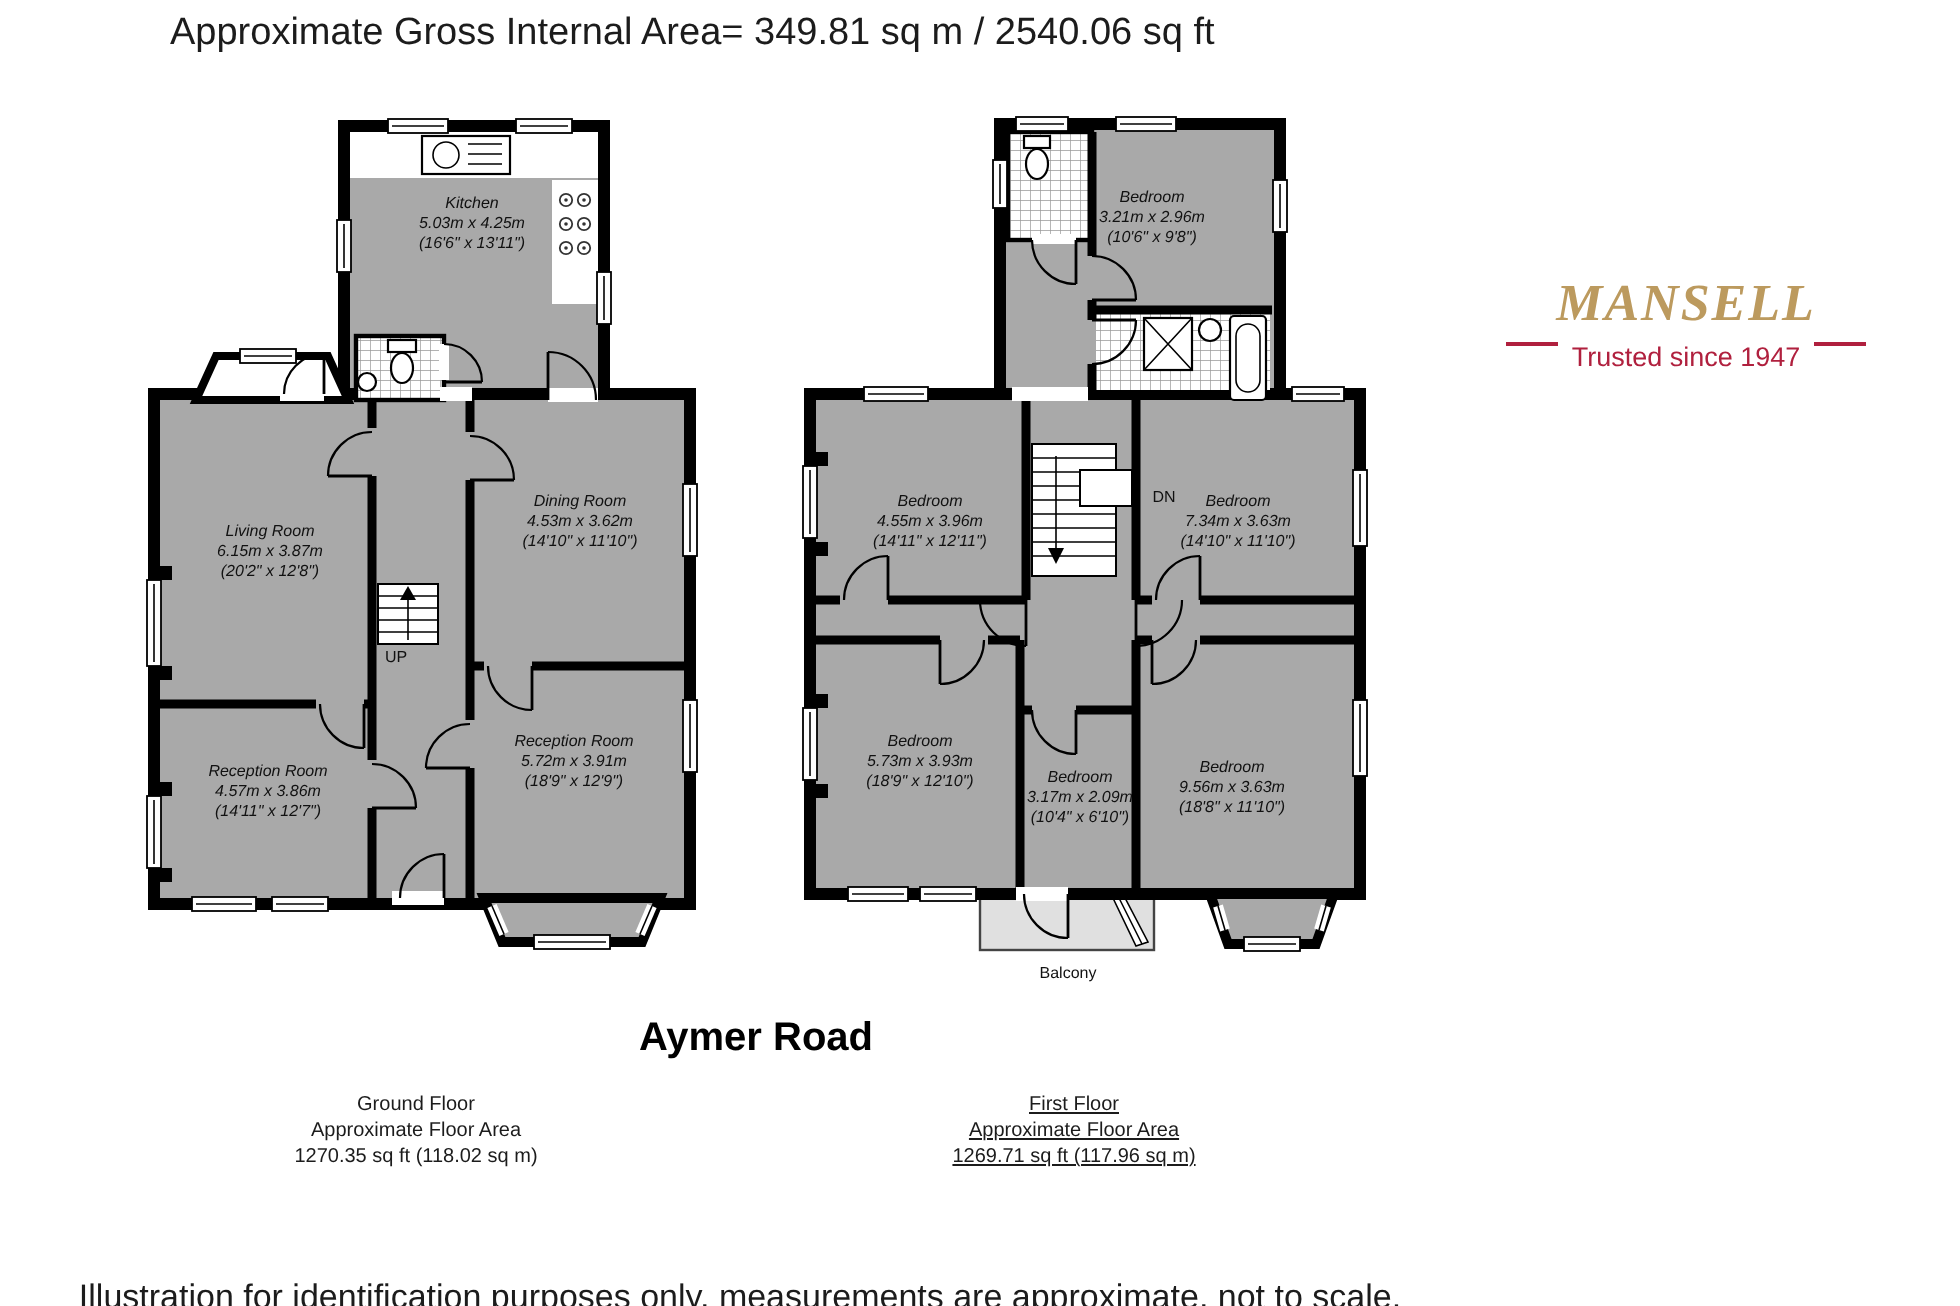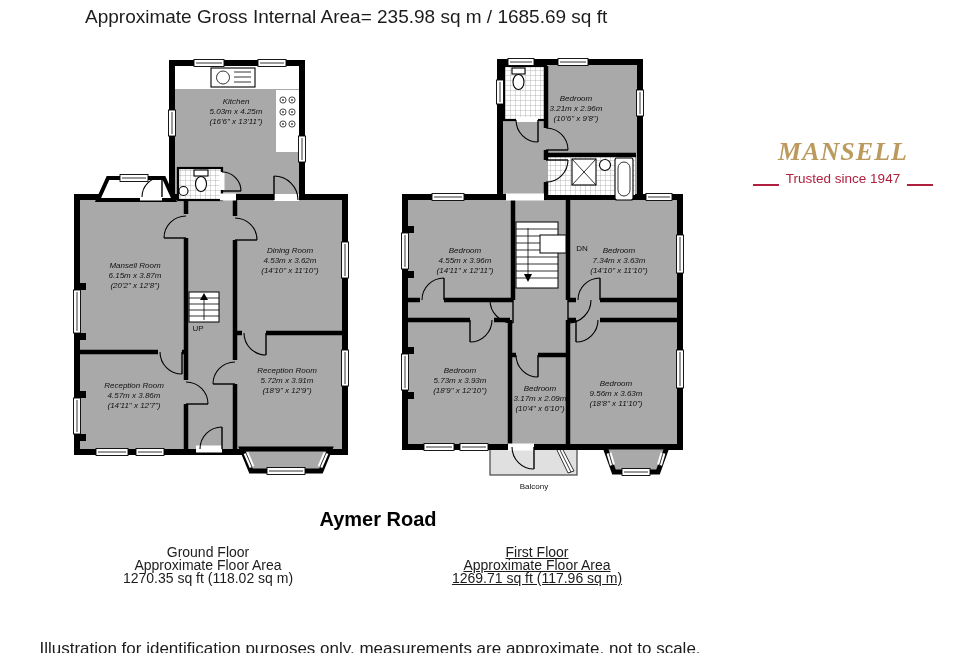--- a/index.html
+++ b/index.html
@@ -8,32 +8,32 @@
 }
 html,body{margin:0;padding:0;background:#888;}
 .page{position:relative;width:980px;height:653px;background:var(--page-bg);
   font-family:"Liberation Sans",sans-serif;overflow:hidden;}
 .header{position:absolute;left:85px;top:6px;font-size:19px;color:#1c1c1c;white-space:nowrap;}
 .plan{position:absolute;}
 .rlabel{position:absolute;text-align:center;font-size:8px;line-height:10px;color:#111;font-style:italic;}
 .slabel{position:absolute;text-align:center;font-size:8px;line-height:10px;color:#111;}
 .title{position:absolute;left:278px;top:508px;width:200px;text-align:center;
   font-size:20px;font-weight:bold;color:#000;}
-.caption{position:absolute;width:200px;text-align:center;font-size:14px;line-height:13px;color:#1c1c1c;}
+.caption{position:absolute;width:200px;text-align:center;font-size:10px;line-height:13px;color:#1c1c1c;}
 .caption-ground{left:108px;top:546px;}
 .caption-first{left:437px;top:546px;text-decoration:underline;}
 .footer-line{position:absolute;left:0;width:740px;text-align:center;font-size:17px;color:#1c1c1c;margin-top:35px;}
 .disclaimer{top:604px;}
 .copyright{top:625px;}
 .logo{position:absolute;left:744px;top:138px;width:198px;text-align:center;}
 .logo-l1,.logo-l2{font-family:"Liberation Serif",serif;font-style:italic;font-weight:bold;
   color:var(--logo-gold);line-height:1.05;}
 .logo-l1{font-size:26px;letter-spacing:1px;}
 .logo-l2{font-size:28px;}
-.logo-tag{margin-top:6px;display:flex;align-items:flex-end;justify-content:center;gap:7px;
+.logo-tag{margin-top:6px;display:flex;align-items:flex-start;justify-content:center;gap:7px;
   color:var(--logo-red);font-size:13.5px;}
 .logo-tag .rule{display:inline-block;width:26px;height:2px;background:var(--logo-red);}
 
 .outer{fill:var(--room-fill);stroke:var(--wall);stroke-width:6;}
 .o5{stroke-width:5;}
 .porch{fill:#fff;stroke:var(--wall);stroke-width:4;}
 .iw{stroke:var(--wall);stroke-width:4.5;fill:none;}
 .arc{stroke:#000;stroke-width:1.1;fill:none;}
 .leaf{stroke:#000;stroke-width:1.4;fill:none;}
 .win{fill:#fff;stroke:#000;stroke-width:0.9;}
@@ -47,21 +47,21 @@
 .burner{fill:#fff;stroke:#333;stroke-width:0.9;}
 .dot{fill:#333;}
 .balcony{fill:var(--balcony-fill);stroke:#444;stroke-width:1.2;}
 .arrow{fill:#000;}
 </style>
 </head>
 <body>
 
 <div class="page">
 
-  <div class="header">Approximate Gross Internal Area= 235.98 sq m / 1685.69 sq ft</div>
+  <div class="header">Approximate Gross Internal Area= 349.81 sq m / 2540.06 sq ft</div>
 
   <svg class="plan" style="left:70px;top:50px" width="290" height="432" viewBox="0 0 290 432">
     <defs>
       <pattern id="tilesg" width="5" height="5" patternUnits="userSpaceOnUse">
         <rect width="5" height="5" fill="#fff"></rect>
         <path d="M5 0H0V5" stroke="#999" stroke-width="0.7" fill="none"></path>
       </pattern>
     </defs>
     <g>
       <rect class="outer" x="102" y="13" width="130" height="140"></rect>
@@ -296,21 +296,21 @@
         <path class="wl" d="M263 403L259.5 415"></path>
     </g>
   </svg>
 
   <div class="rlabel" style="left:186px;top:97px;width:100px">
     <div>Kitchen</div>
     <div>5.03m x 4.25m</div>
     <div>(16'6" x 13'11")</div>
   </div>
   <div class="rlabel" style="left:85px;top:261px;width:100px">
-    <div>Mansell Room</div>
+    <div>Living Room</div>
     <div>6.15m x 3.87m</div>
     <div>(20'2" x 12'8")</div>
   </div>
   <div class="rlabel" style="left:240px;top:246px;width:100px">
     <div>Dining Room</div>
     <div>4.53m x 3.62m</div>
     <div>(14'10" x 11'10")</div>
   </div>
   <div class="rlabel" style="left:84px;top:381px;width:100px">
     <div>Reception Room</div>

